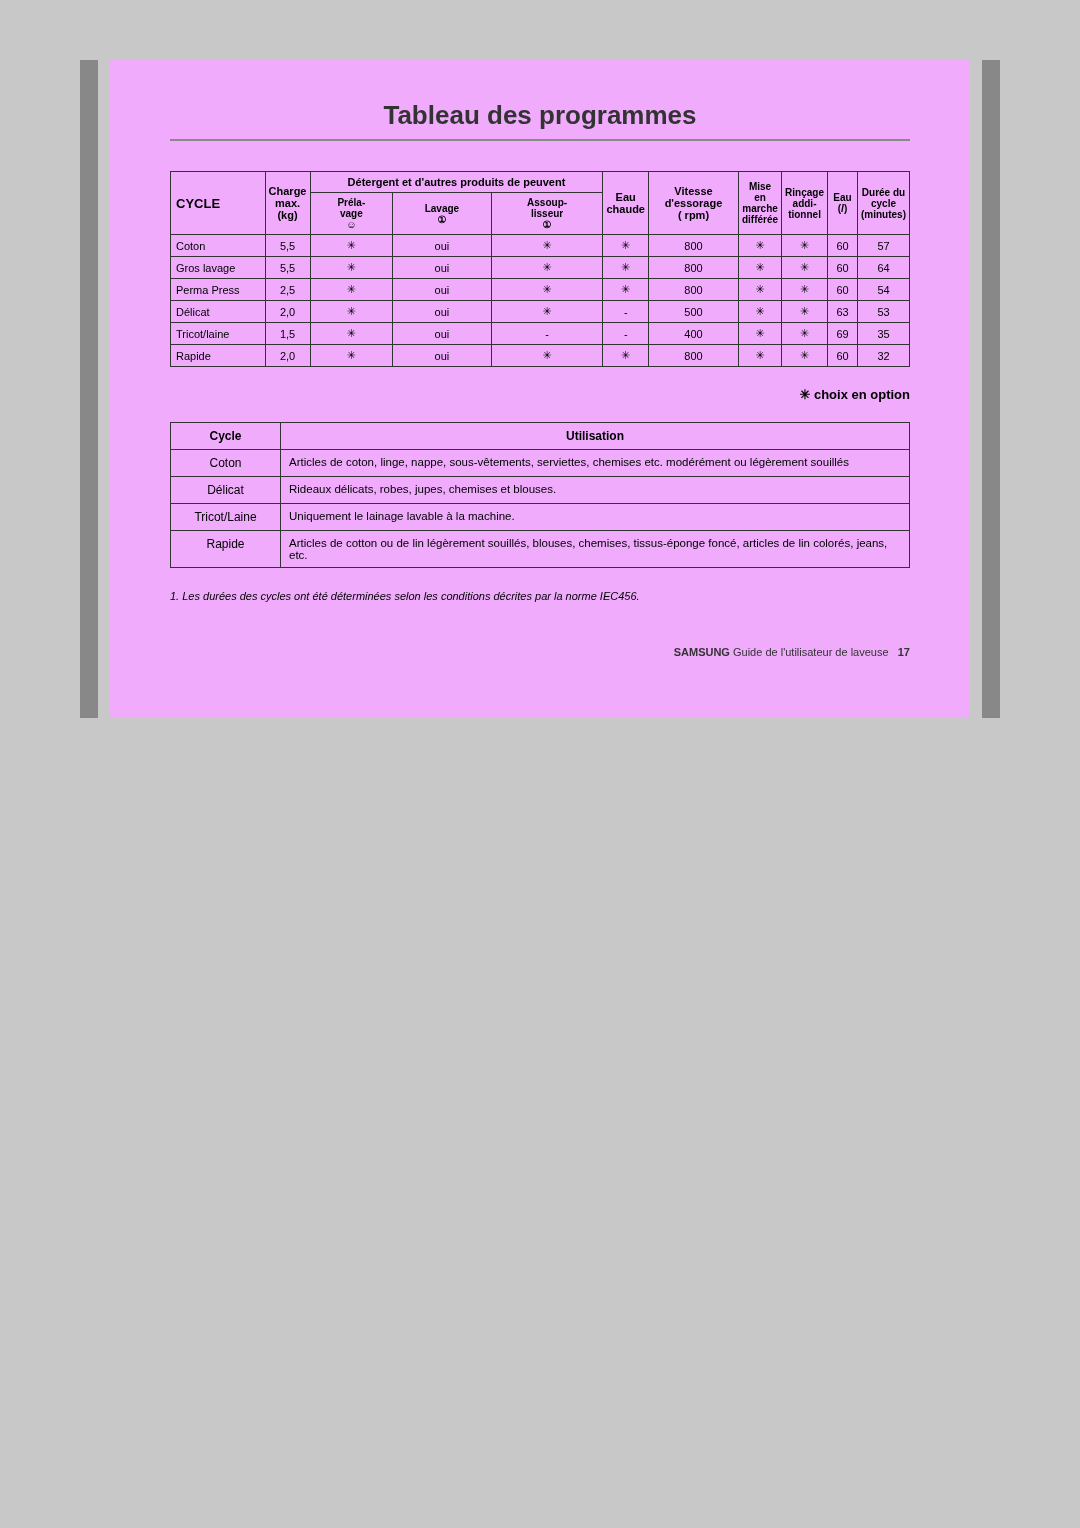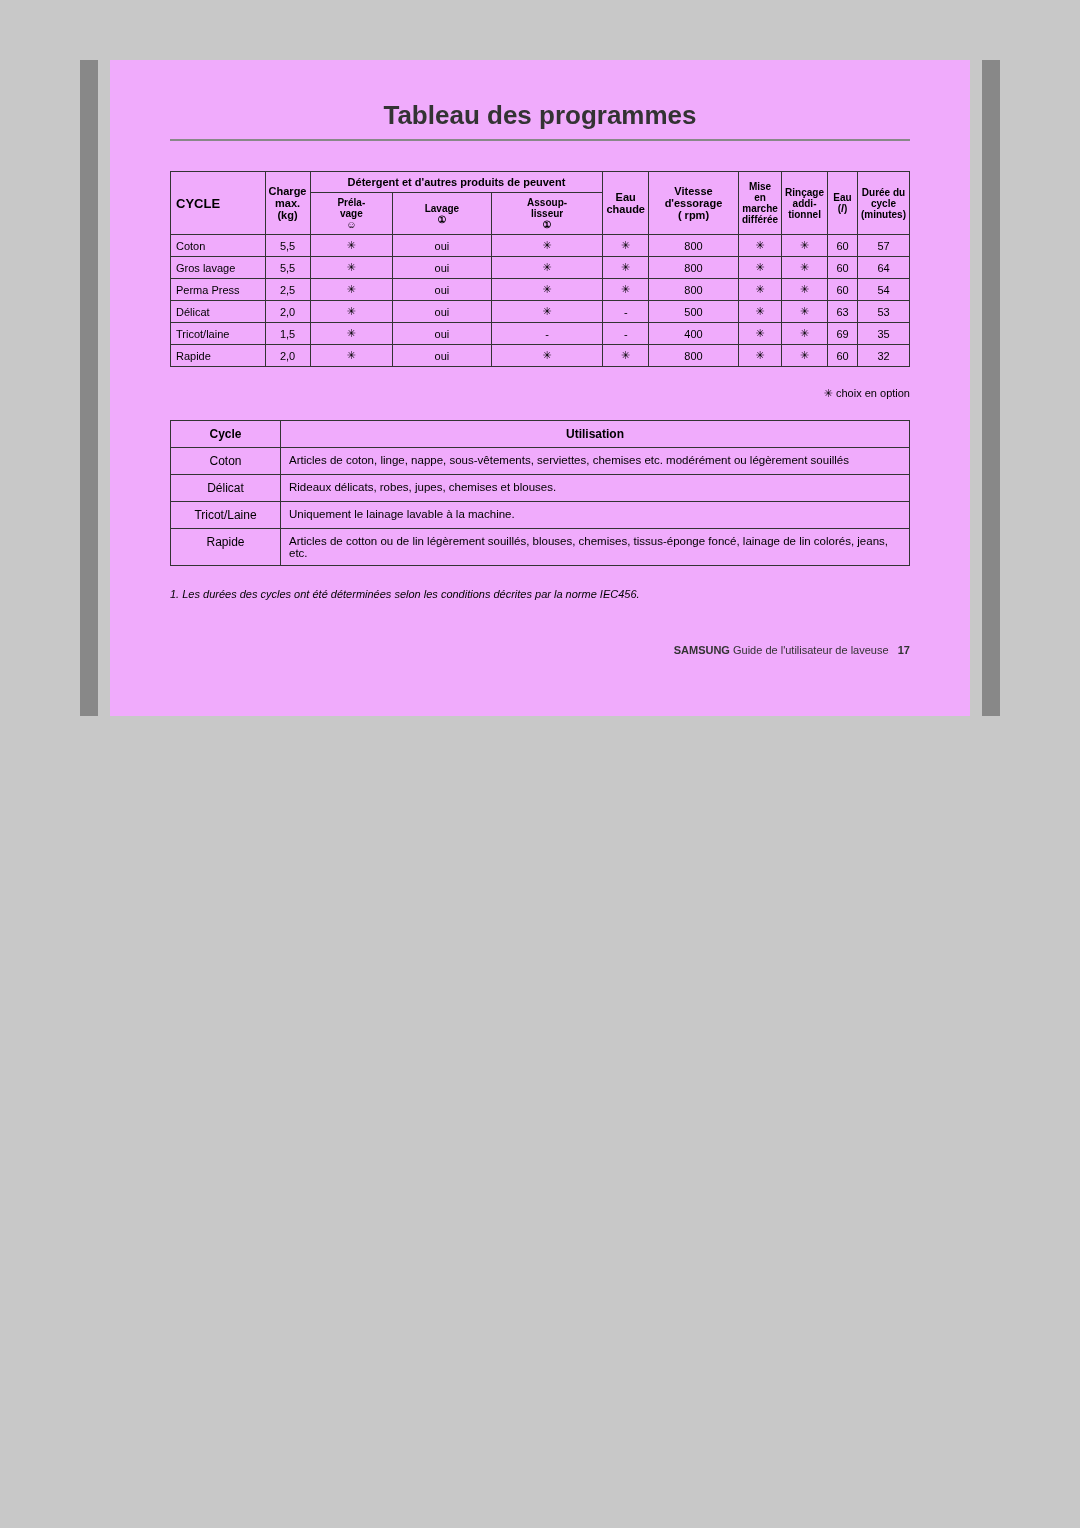--- a/index.html
+++ b/index.html
@@ -62,22 +62,22 @@
       padding: 4px 3px;
       vertical-align: middle;
     }
     .programs-table .cycle-col {
       text-align: left;
       padding-left: 5px;
     }
 
     .option-note {
       text-align: right;
-      font-size: 11px;
-      font-weight: normal;
+      font-size: 13px;
+      font-weight: bold;
       margin-bottom: 20px;
       margin-top: 20px;
     }
 
     
     .util-table {
       width: 100%;
       border-collapse: collapse;
       font-size: 12px;
       margin-bottom: 20px;
@@ -247,21 +247,21 @@
       <tr>
         <td class="cycle-cell">Délicat</td>
         <td class="desc-cell">Rideaux délicats, robes, jupes, chemises et blouses.</td>
       </tr>
       <tr>
         <td class="cycle-cell">Tricot/Laine</td>
         <td class="desc-cell">Uniquement le lainage lavable à la machine.</td>
       </tr>
       <tr>
         <td class="cycle-cell">Rapide</td>
-        <td class="desc-cell">Articles de cotton ou de lin légèrement souillés, blouses, chemises, tissus-éponge foncé, lainage de lin colorés, jeans, etc.</td>
+        <td class="desc-cell">Articles de cotton ou de lin légèrement souillés, blouses, chemises, tissus-éponge foncé, articles de lin colorés, jeans, etc.</td>
       </tr>
     </tbody>
   </table>
 
   <div class="footnotes">
     <p>1. Les durées des cycles ont été déterminées selon les conditions décrites par la norme IEC456.</p>
   </div>
 
   <div class="page-footer">
     <strong>SAMSUNG</strong>

